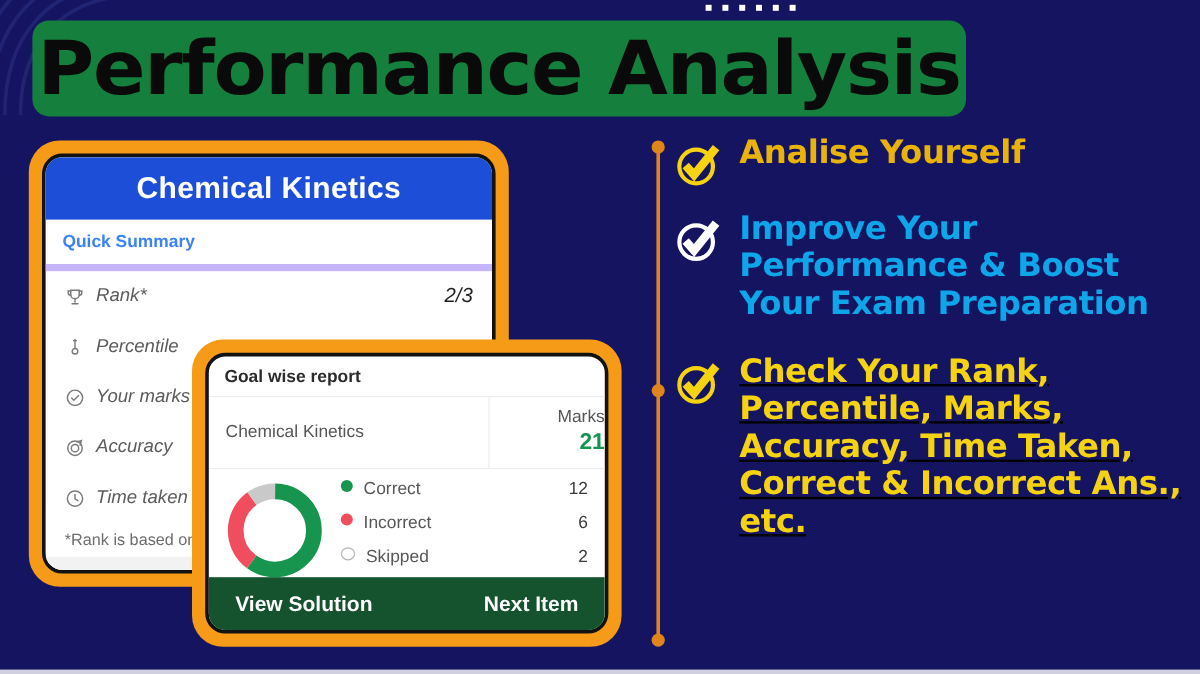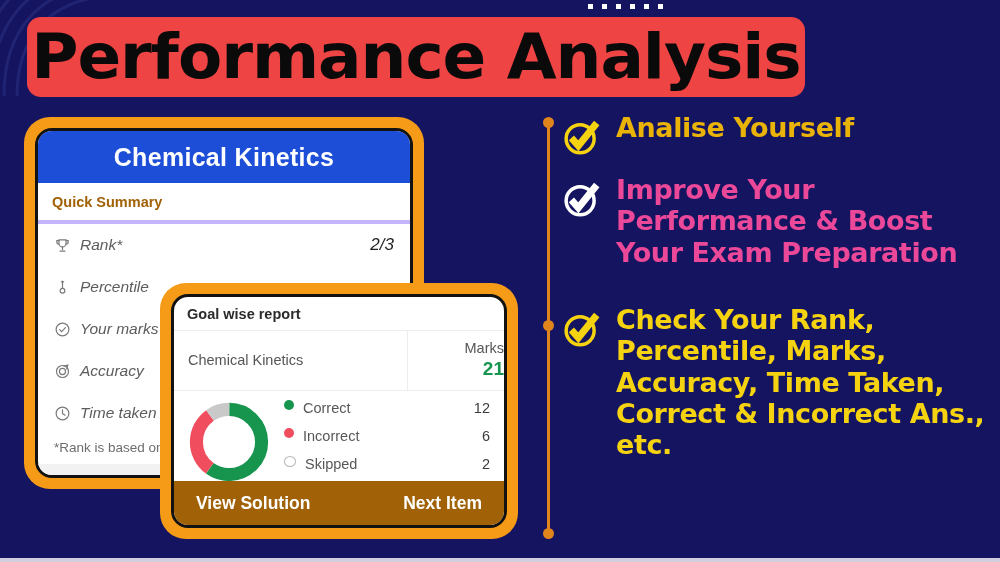--- a/index.html
+++ b/index.html
@@ -15,21 +15,21 @@
   
   .watermark{position:absolute;left:-30px;top:-34px;width:210px;height:130px;opacity:.30;pointer-events:none;}
 
   
   .topdots{position:absolute;top:4px;left:588px;display:flex;gap:9px;}
   .topdots i{display:block;width:5px;height:5px;background:#ffffff;}
 
   
   .title-banner{
     position:absolute;left:27px;top:17px;width:778px;height:80px;
-    background:#ef4444;border-radius:14px;
+    background:#15803d;border-radius:14px;
     display:flex;align-items:center;justify-content:center;
   }
   .title-banner .t{
     font-family:"DejaVu Sans",sans-serif;
     font-weight:bold;font-size:62px;color:#0a0a0a;
     letter-spacing:-1px;line-height:1;white-space:nowrap;
     transform:scaleX(1.04);
   }
 
   
@@ -54,22 +54,22 @@
   #card-left{left:24px;top:117px;width:400px;height:372px;}
   .blue-header{
     height:52px;background:#1D4ED8;
     display:flex;align-items:center;justify-content:center;
   }
   .blue-header .h{
     color:#fff;font-weight:bold;font-size:25px;letter-spacing:.3px;
     font-family:"Liberation Sans",sans-serif;
   }
   .qs-title{
-    padding:11px 14px 10px 14px;font-size:14.5px;font-weight:bold;color:#a16207;
-    border-bottom:4px solid #c4b5fd;
+    padding:11px 14px 10px 14px;font-size:14.5px;font-weight:bold;color:#3b82f6;
+    border-bottom:6px solid #c4b5fd;
   }
   .srow{
     display:flex;align-items:center;
     padding:0 16px;height:42px;font-size:15.5px;color:#5c5c5c;font-style:italic;
   }
   .srow .ic{width:26px;flex:0 0 26px;display:flex;align-items:center;color:#7a7a7a;}
   .srow .lbl{flex:1;}
   .srow .val{color:#1f1f1f;font-size:17px;}
   .foot-note{
     padding:6px 16px 0 16px;font-size:13.5px;color:#6d6d6d;white-space:nowrap;
@@ -91,42 +91,42 @@
   .marks-row .mk .v{font-size:19px;color:#17954f;font-weight:bold;line-height:1.3;}
   .donut-area{display:flex;align-items:center;padding:8px 0 4px 0;}
   .donut-wrap{width:110px;flex:0 0 110px;display:flex;justify-content:center;}
   .legend{flex:1;padding-right:14px;}
   .lrow{display:flex;align-items:flex-start;height:28px;font-size:14.5px;color:#575757;}
   .lrow .dot{width:10px;height:10px;border-radius:50%;margin-right:9px;flex:0 0 10px;}
   .lrow .dot.hollow{background:transparent;border:1.5px solid #b5b5b5;width:9px;height:9px;}
   .lrow .ltxt{flex:1;}
   .lrow .lnum{color:#3b3b3b;}
   .green-bar{
-    position:absolute;left:0;right:0;bottom:0;height:44px;background:#a16207;
+    position:absolute;left:0;right:0;bottom:0;height:44px;background:#14532d;
     display:flex;align-items:center;justify-content:space-between;
     padding:0 22px;box-sizing:border-box;
   }
   .green-bar span{color:#fff;font-weight:bold;font-size:17.5px;}
 
   
   #timeline{position:absolute;left:547px;top:122px;width:3px;height:412px;background:#E0841C;}
   .tl-dot{position:absolute;left:543px;width:11px;height:11px;border-radius:50%;background:#E0841C;}
 
   .bullets{position:absolute;left:560px;top:112px;width:430px;}
   .bullet{display:flex;align-items:flex-start;margin-bottom:6px;}
   .bullet .chk{width:56px;flex:0 0 56px;padding-top:4px;}
   .bullet .btxt{
     font-family:"DejaVu Sans",sans-serif;
     font-size:27px;font-weight:bold;line-height:1.16;letter-spacing:-.4px;
   }
   #b1{margin-top:0;}
   #b1 .btxt{color:#eab308;}
   #b2{margin-top:12px;}
-  #b2 .btxt{color:#ec4899;}
-  #b3{margin-top:36px;}
+  #b2 .btxt{color:#0ea5e9;}
+  #b3{margin-top:25px;text-decoration:underline;}
   #b3 .btxt{color:#F5D311;}
 </style>
 </head>
 <body>
 
 <div id="stage">
 
   <svg class="watermark" viewBox="0 0 210 130">
     <g fill="none" stroke="#3a4aa0" stroke-width="3">
       <path d="M-5 130 C -5 40, 40 -10, 110 -12"></path>

